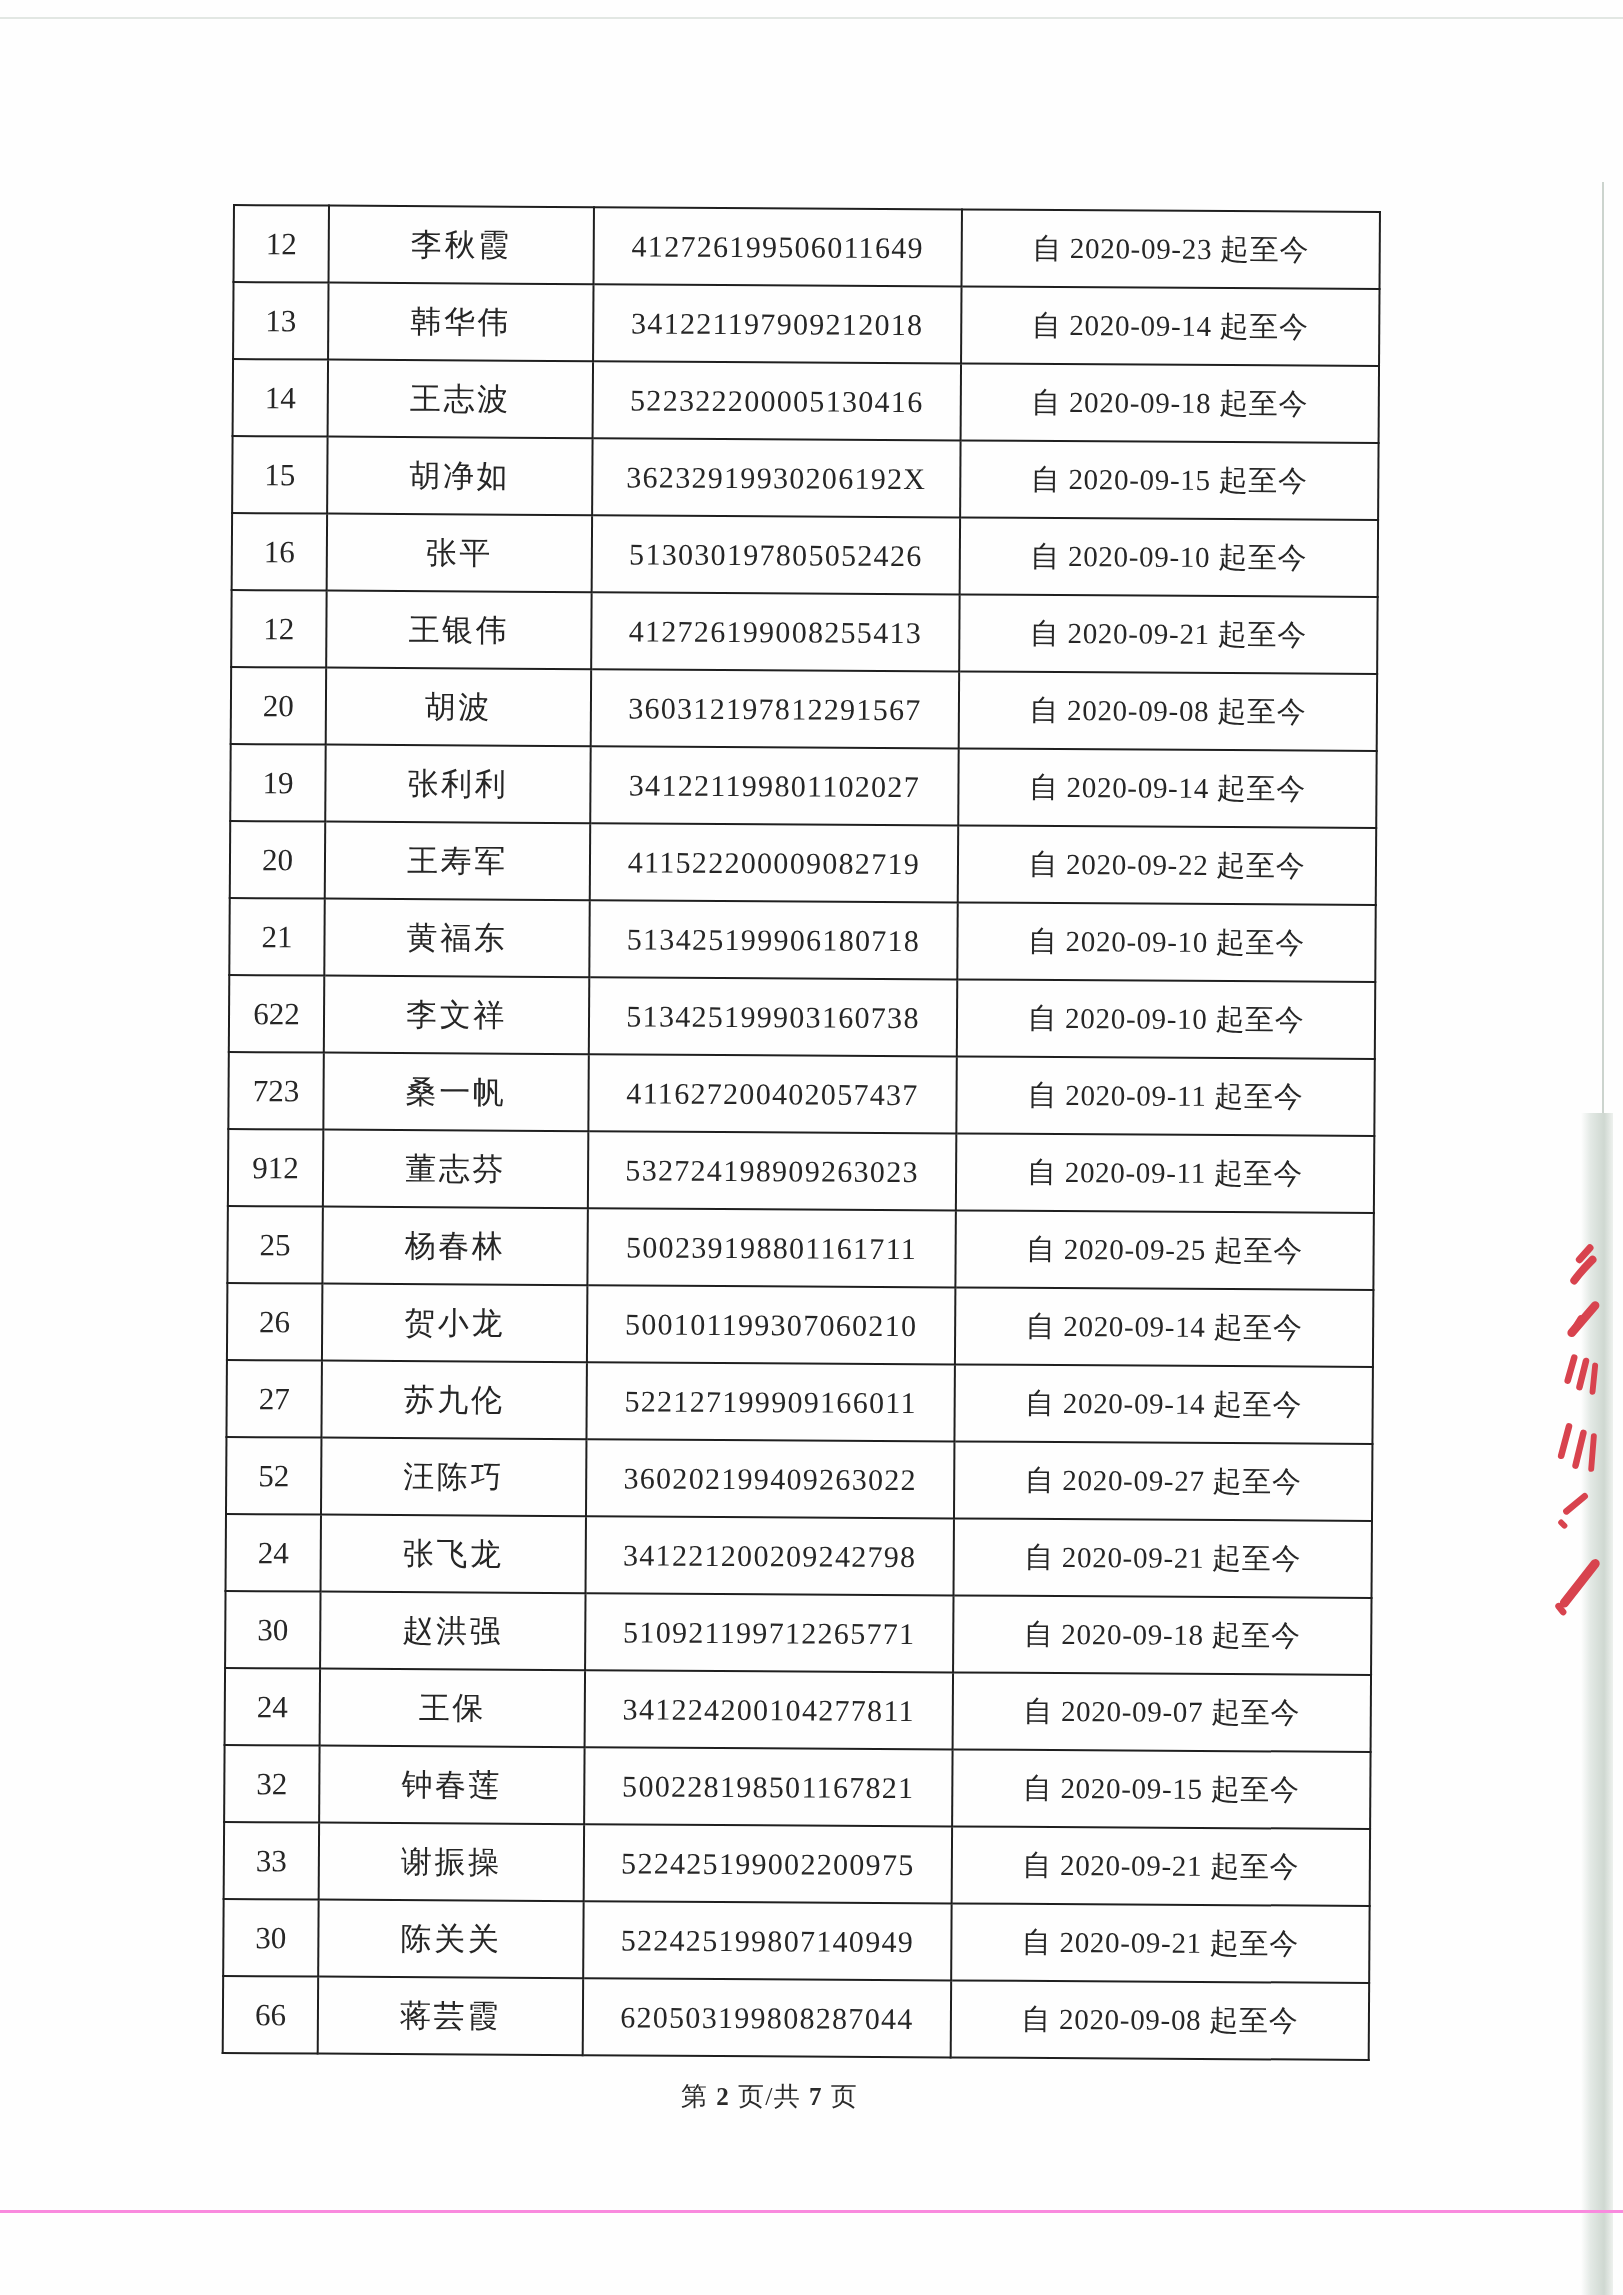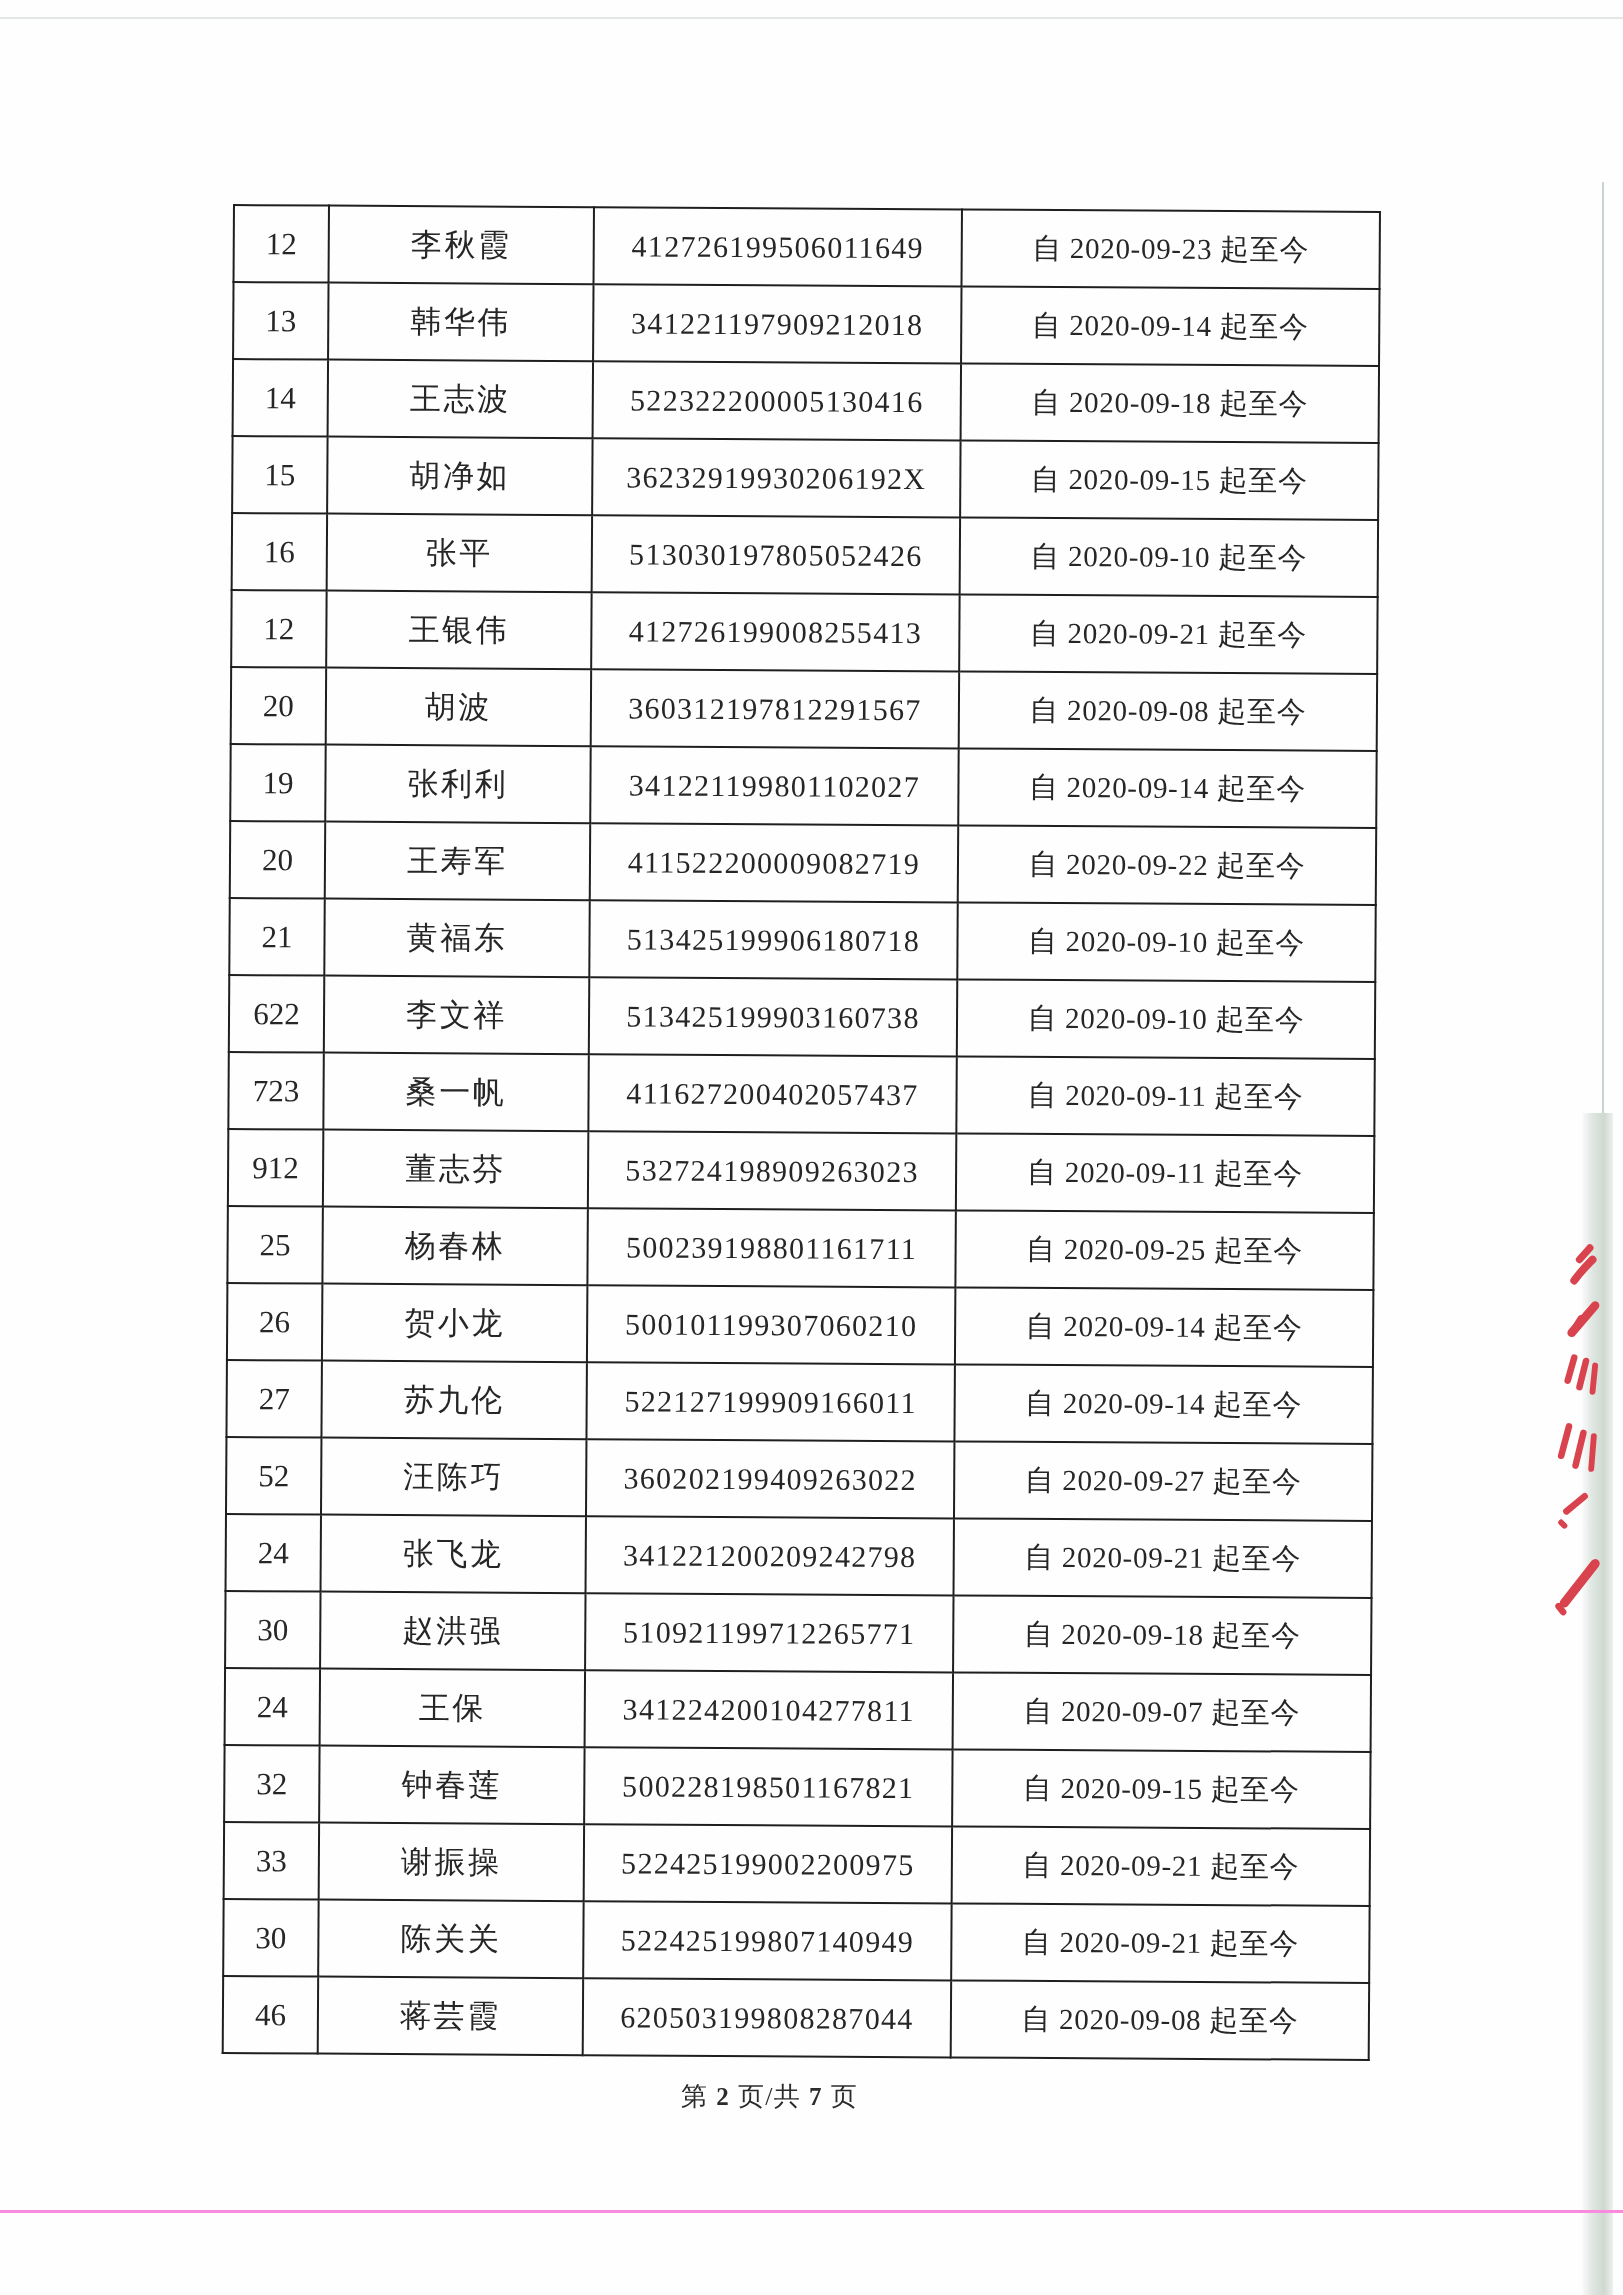--- a/index.html
+++ b/index.html
@@ -194,21 +194,21 @@
     <td class="c-id">522425199002200975</td>
     <td class="c-period">自 2020-09-21 起至今</td>
   </tr>
         <tr class="row">
     <td class="c-no">30</td>
     <td class="c-name">陈关关</td>
     <td class="c-id">522425199807140949</td>
     <td class="c-period">自 2020-09-21 起至今</td>
   </tr>
         <tr class="row">
-    <td class="c-no">46</td>
+    <td class="c-no">66</td>
     <td class="c-name">蒋芸霞</td>
     <td class="c-id">620503199808287044</td>
     <td class="c-period">自 2020-09-08 起至今</td>
   </tr>
       </tbody>
   </table>
 </div>
 
 <div class="footer"><span>第</span><span class="num">2</span><span>页/共</span><span class="num">7</span><span>页</span></div>
 

